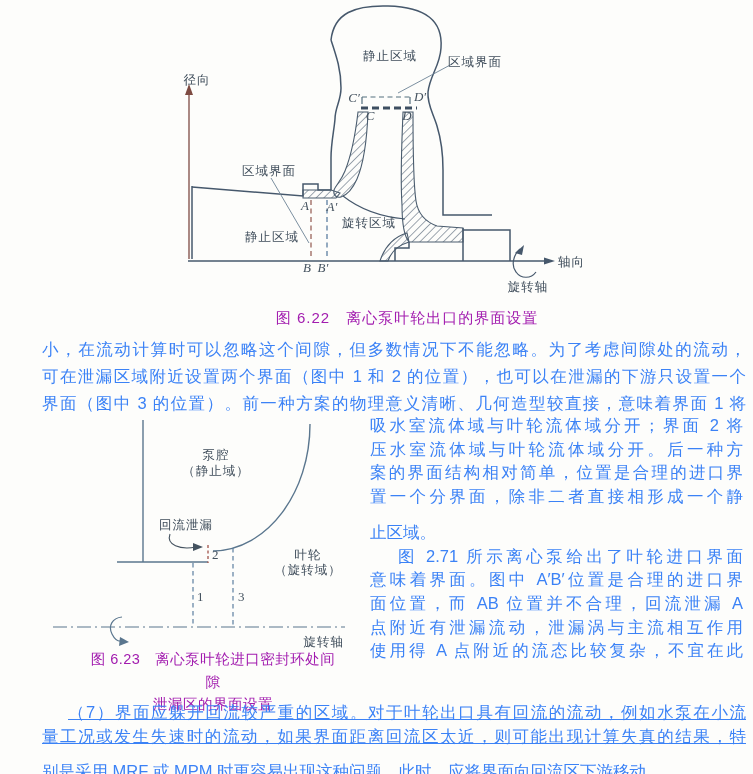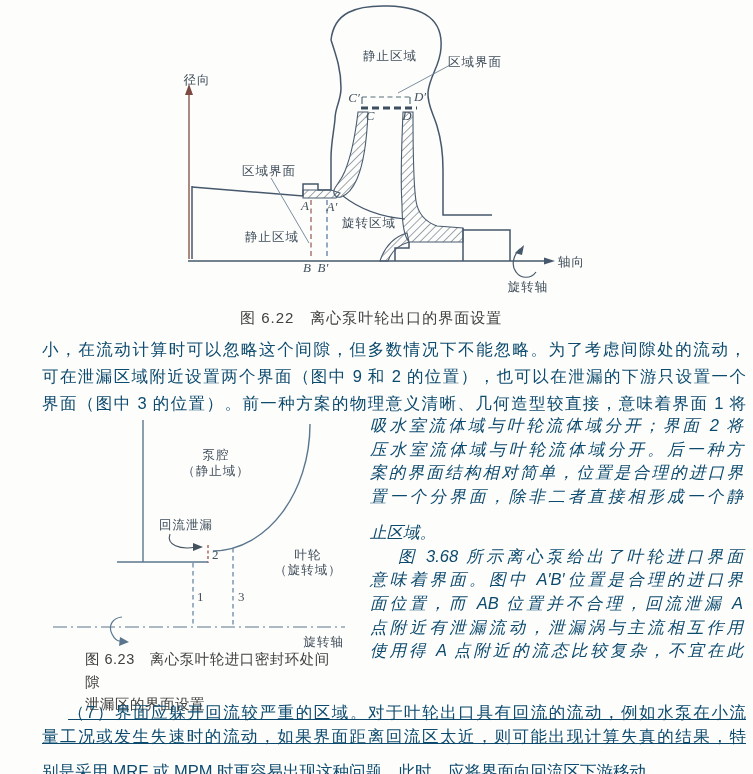--- a/index.html
+++ b/index.html
@@ -1,24 +1,24 @@
 <!DOCTYPE html>
 <html><head>
 <meta charset="utf-8">
 <style>
   html,body{margin:0;padding:0;background:#ffffff;}
   #page{position:relative;width:753px;height:774px;background:#fdfdfb;overflow:hidden;
         font-family:"Liberation Sans","DejaVu Sans",sans-serif;color:#39454f;}
-  .bodytext{position:absolute;font-size:16.5px;color:#0c4a6e;}
+  .bodytext{position:absolute;font-size:16.5px;color:#3b82f6;}
   .line{line-height:26.8px;text-align:justify;text-align-last:justify;white-space:normal;}
   .col .line{line-height:23.7px;}
   .no-j{text-align:left;text-align-last:auto;margin-top:12px;}
   .ind{padding-left:26px;}
   .ind-col{padding-left:28px;}
-  .caption{position:absolute;color:#404040;letter-spacing:1px;}
+  .caption{position:absolute;color:#a21caf;text-align:center;letter-spacing:1px;}
   #cap622{left:240px;top:309px;width:334px;font-size:15px;}
   #cap623{left:85px;top:648px;width:256px;font-size:14.5px;line-height:22.5px;letter-spacing:.5px;}
   svg{position:absolute;overflow:visible;}
   svg text{font-family:"Liberation Sans","DejaVu Sans",sans-serif;font-size:12.5px;fill:#3e4c5a;letter-spacing:1px;}
   svg text.pt{font-family:"Liberation Serif","DejaVu Serif",serif;font-style:italic;font-size:13px;fill:#44525f;letter-spacing:0;}
   svg text.num{font-family:"Liberation Serif","DejaVu Serif",serif;font-size:13px;fill:#44525f;letter-spacing:0;}
 </style>
 </head>
 <body>
 
@@ -82,21 +82,21 @@
     <text class="pt" x="305" y="210" text-anchor="middle">A</text>
     <text class="pt" x="332" y="211" text-anchor="middle">A′</text>
     <text class="pt" x="307" y="272" text-anchor="middle">B</text>
     <text class="pt" x="323" y="272" text-anchor="middle">B′</text>
   </svg>
 
   <div id="cap622" class="caption">图 6.22　离心泵叶轮出口的界面设置</div>
 
   <div class="bodytext" style="left:42px;top:336px;width:704px;">
     <div class="line">小，在流动计算时可以忽略这个间隙，但多数情况下不能忽略。为了考虑间隙处的流动，</div>
-    <div class="line">可在泄漏区域附近设置两个界面（图中 9 和 2 的位置），也可以在泄漏的下游只设置一个</div>
+    <div class="line">可在泄漏区域附近设置两个界面（图中 1 和 2 的位置），也可以在泄漏的下游只设置一个</div>
     <div class="line">界面（图中 3 的位置）。前一种方案的物理意义清晰、几何造型较直接，意味着界面 1 将</div>
   </div>
 
   <svg style="left:20px;top:412px;width:340px;height:240px" viewBox="20 412 340 240">
     <g stroke="#5a768e" stroke-width="1.4" fill="none">
       <path d="M 143,420 V 562"></path>
       <path d="M 117,562 H 208"></path>
       <path d="M 310,424 C 310,492 268,550 213,551"></path>
     </g>
     <g>
@@ -122,27 +122,27 @@
     <text class="num" x="197" y="601">1</text>
     <text class="num" x="212" y="559">2</text>
     <text class="num" x="238" y="601">3</text>
   </svg>
 
   <div id="cap623" class="caption">
     <div>图 6.23　离心泵叶轮进口密封环处间隙</div>
     <div>泄漏区的界面设置</div>
   </div>
 
-  <div class="bodytext col" style="left:370px;top:414px;width:373px;font-style:italic;">
+  <div class="bodytext col" style="left:370px;top:414px;width:373px;">
     <div class="line">吸水室流体域与叶轮流体域分开；界面 2 将</div>
     <div class="line">压水室流体域与叶轮流体域分开。后一种方</div>
     <div class="line">案的界面结构相对简单，位置是合理的进口界</div>
     <div class="line">置一个分界面，除非二者直接相形成一个静</div>
     <div class="line no-j">止区域。</div>
-    <div class="line ind-col">图 3.68 所示离心泵给出了叶轮进口界面</div>
+    <div class="line ind-col">图 2.71 所示离心泵给出了叶轮进口界面</div>
     <div class="line">意味着界面。图中 A′B′位置是合理的进口界</div>
     <div class="line">面位置，而 AB 位置并不合理，回流泄漏 A</div>
     <div class="line">点附近有泄漏流动，泄漏涡与主流相互作用</div>
     <div class="line">使用得 A 点附近的流态比较复杂，不宜在此</div>
   </div>
 
   <div class="bodytext col" style="left:42px;top:701px;width:704px;text-decoration:underline;">
     <div class="line ind">（7）界面应躲开回流较严重的区域。对于叶轮出口具有回流的流动，例如水泵在小流</div>
     <div class="line">量工况或发生失速时的流动，如果界面距离回流区太近，则可能出现计算失真的结果，特</div>
     <div class="line no-j">别是采用 MRF 或 MPM 时更容易出现这种问题。此时，应将界面向回流区下游移动。</div>

